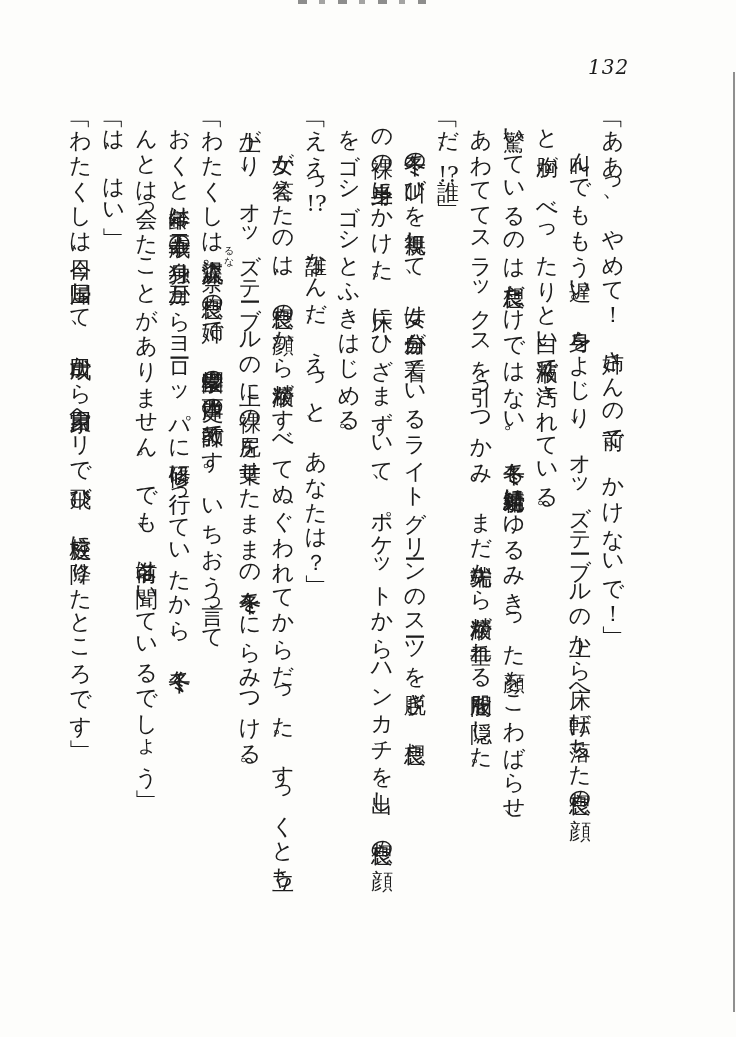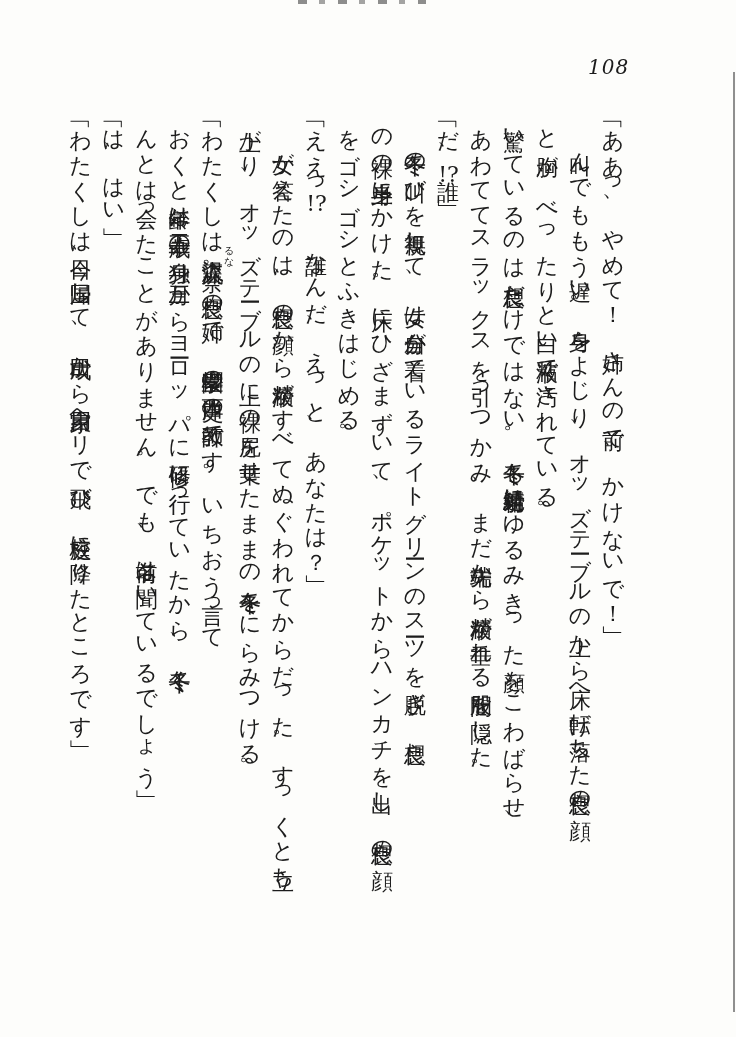--- a/index.html
+++ b/index.html
@@ -64,21 +64,21 @@
     top:72px;bottom:25px;right:1px;
     width:2px;
     background:var(--edge);
   }
 </style>
 </head>
 <body>
 
 <div class="page">
   <div class="running-header-fragments"></div>
-  <div class="page-number">108</div>
+  <div class="page-number">132</div>
   <div class="text-block" id="text-block">
       <p class="line">「ああっ、やめて！　姉さんの前で、かけないで！」</p>
       <p class="line indent">叫んでももう遅い。身をよじり、オッズテーブルの上から床へ転げ落ちた想良の顔</p>
       <p class="line">と胸が、べったりと白い粘液で汚されている。</p>
       <p class="line">驚いているのは想良だけではない。千冬も連続射精にゆるみきった顔をこわばらせ、</p>
       <p class="line">あわててスラックスを引っつかみ、まだ先端から精液が垂れる股間を隠した。</p>
       <p class="line">「だ、誰<span class="tcy">!?</span>」</p>
       <p class="line indent">千冬の叫びを無視して、女は自分が着ているライトグリーンのスーツを脱ぎ、想良</p>
       <p class="line">の裸の上半身にかけた。床にひざまずいて、ポケットからハンカチを出し、想良の顔</p>
       <p class="line">をゴシゴシとふきはじめる。</p>

